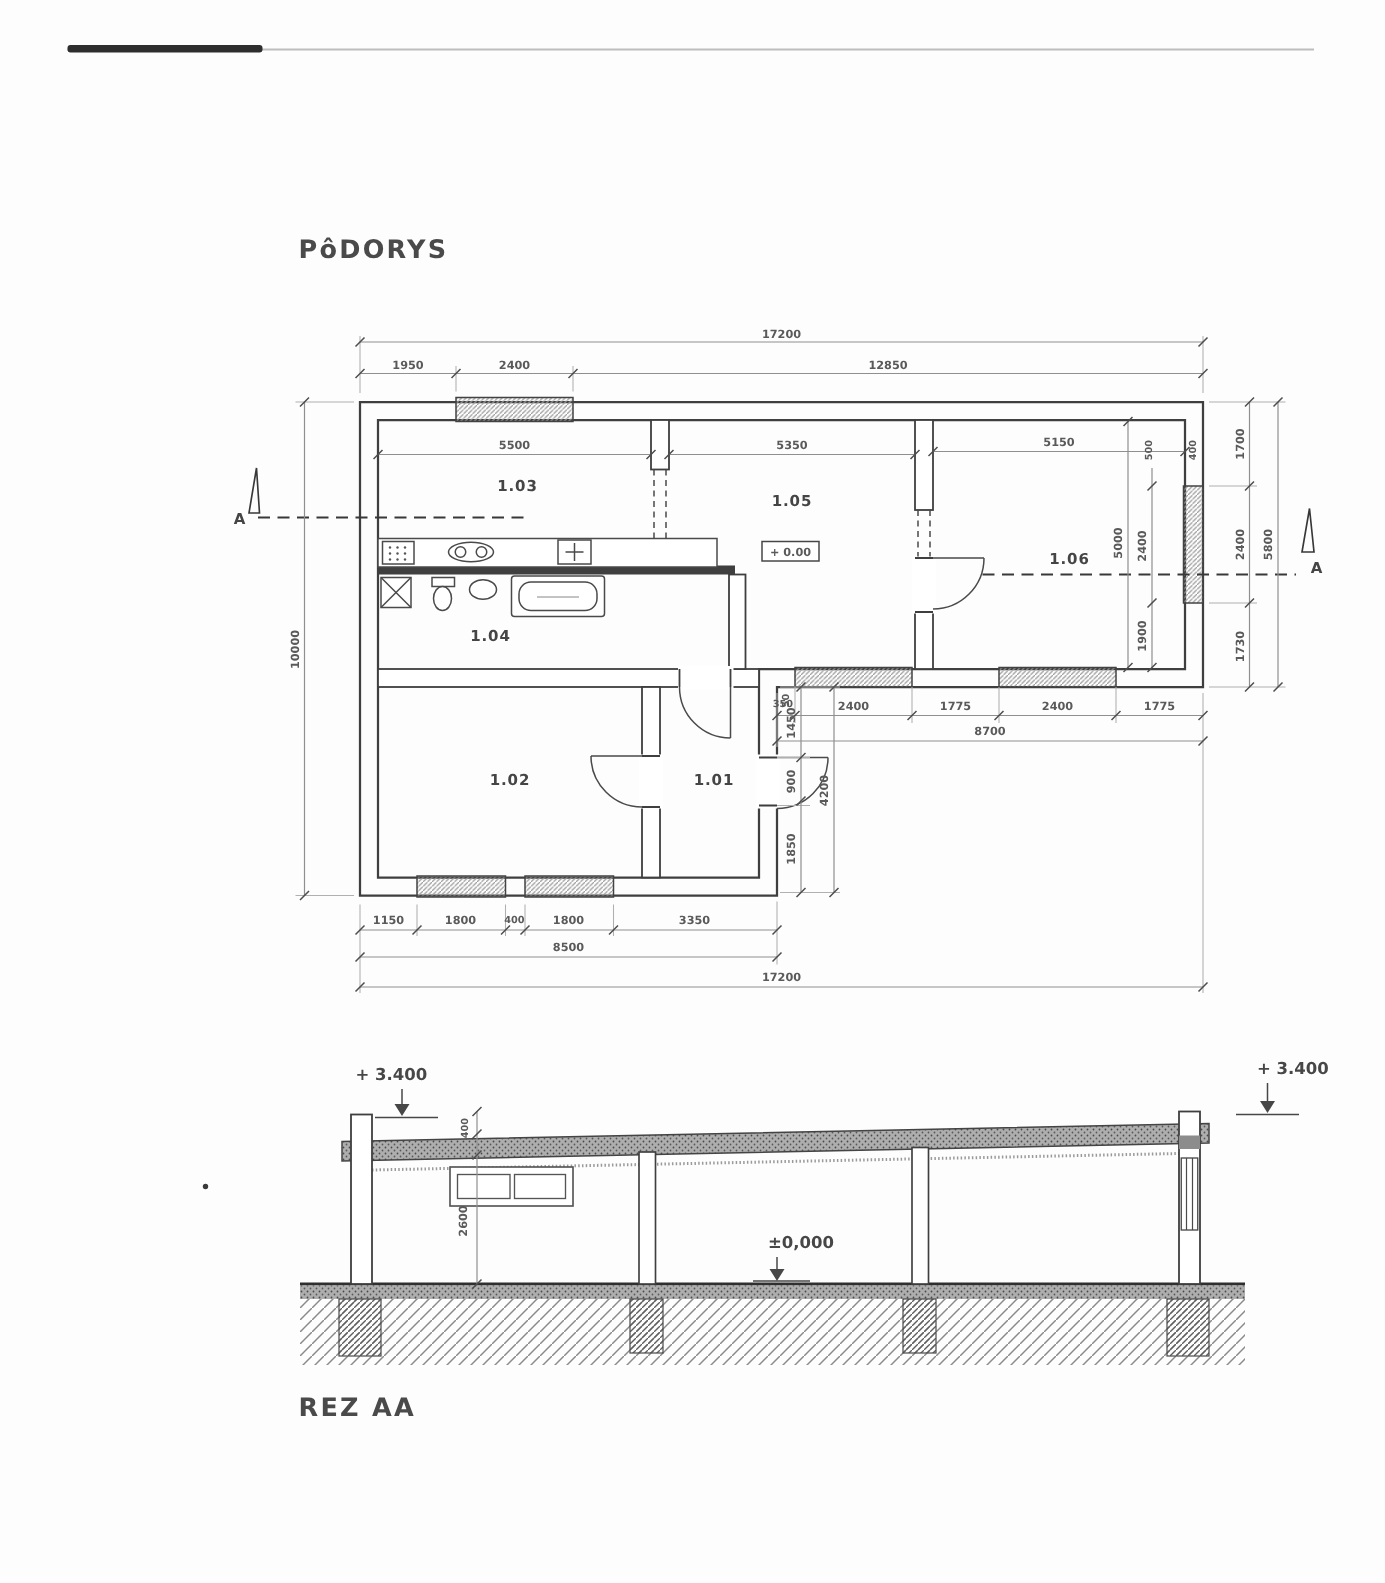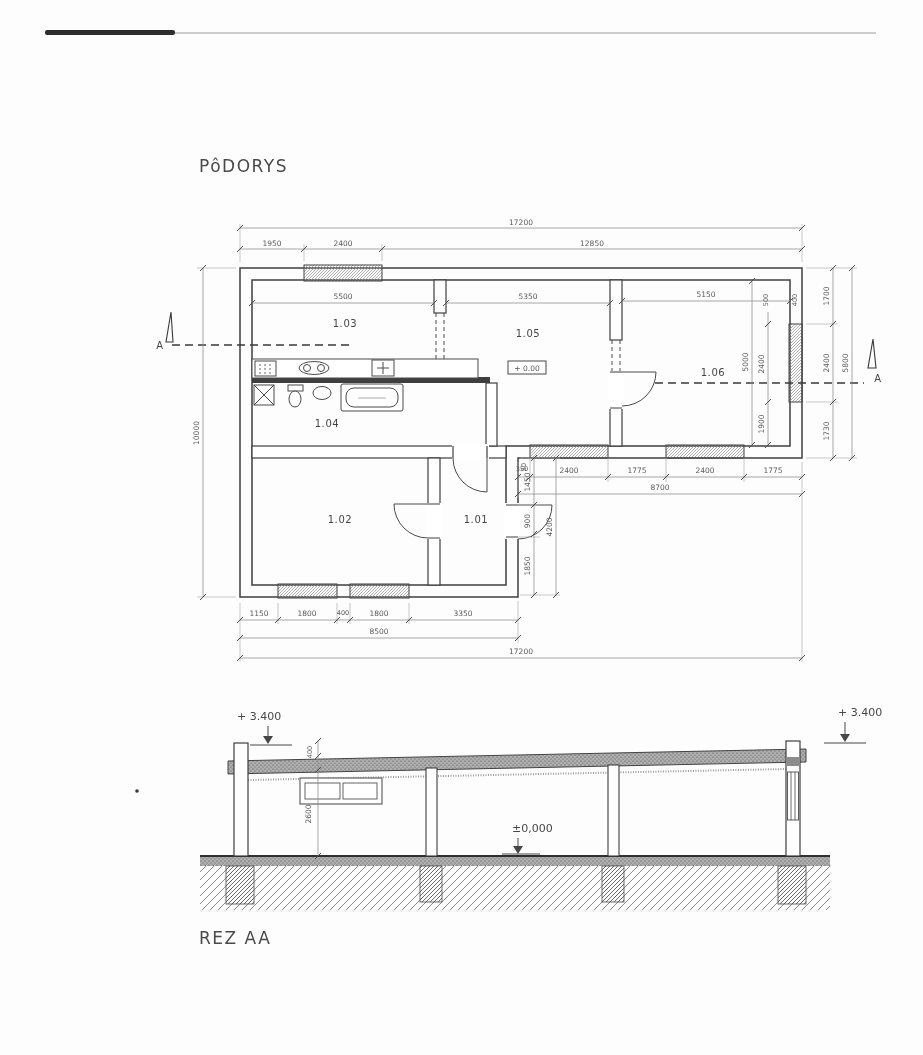--- a/index.html
+++ b/index.html
@@ -1,17 +1,17 @@
 <!DOCTYPE html>
 <html><head>
 <meta charset="utf-8">
 <style>
   html,body{margin:0;padding:0;background:#ffffff;}
   #canvas{position:relative;width:923px;height:1055px;background:#fdfdfd;overflow:hidden;
-          font-family:"DejaVu Sans",sans-serif;}
+          font-family:"DejaVu Sans",sans-serif;font-weight:bold;}
   svg{position:absolute;left:0;top:0;}
   svg text{font-family:"DejaVu Sans",sans-serif;}
   .wall{fill:none;stroke:#3f3f3f;stroke-width:1.5;}
   .iwall{fill:#ffffff;stroke:#3f3f3f;stroke-width:1.2;}
   .dim{stroke:#8f8f8f;stroke-width:.8;fill:none;}
   .ext{stroke:#b0b0b0;stroke-width:.7;fill:none;}
   .tick{stroke:#4d4d4d;stroke-width:1;fill:none;}
   .dtxt{font-size:7.5px;fill:#5a5a5a;text-anchor:middle;}
   .stxt{font-size:6.5px;fill:#5a5a5a;text-anchor:middle;}
   .rtxt{font-size:10px;fill:#454545;text-anchor:middle;letter-spacing:.6px;}

